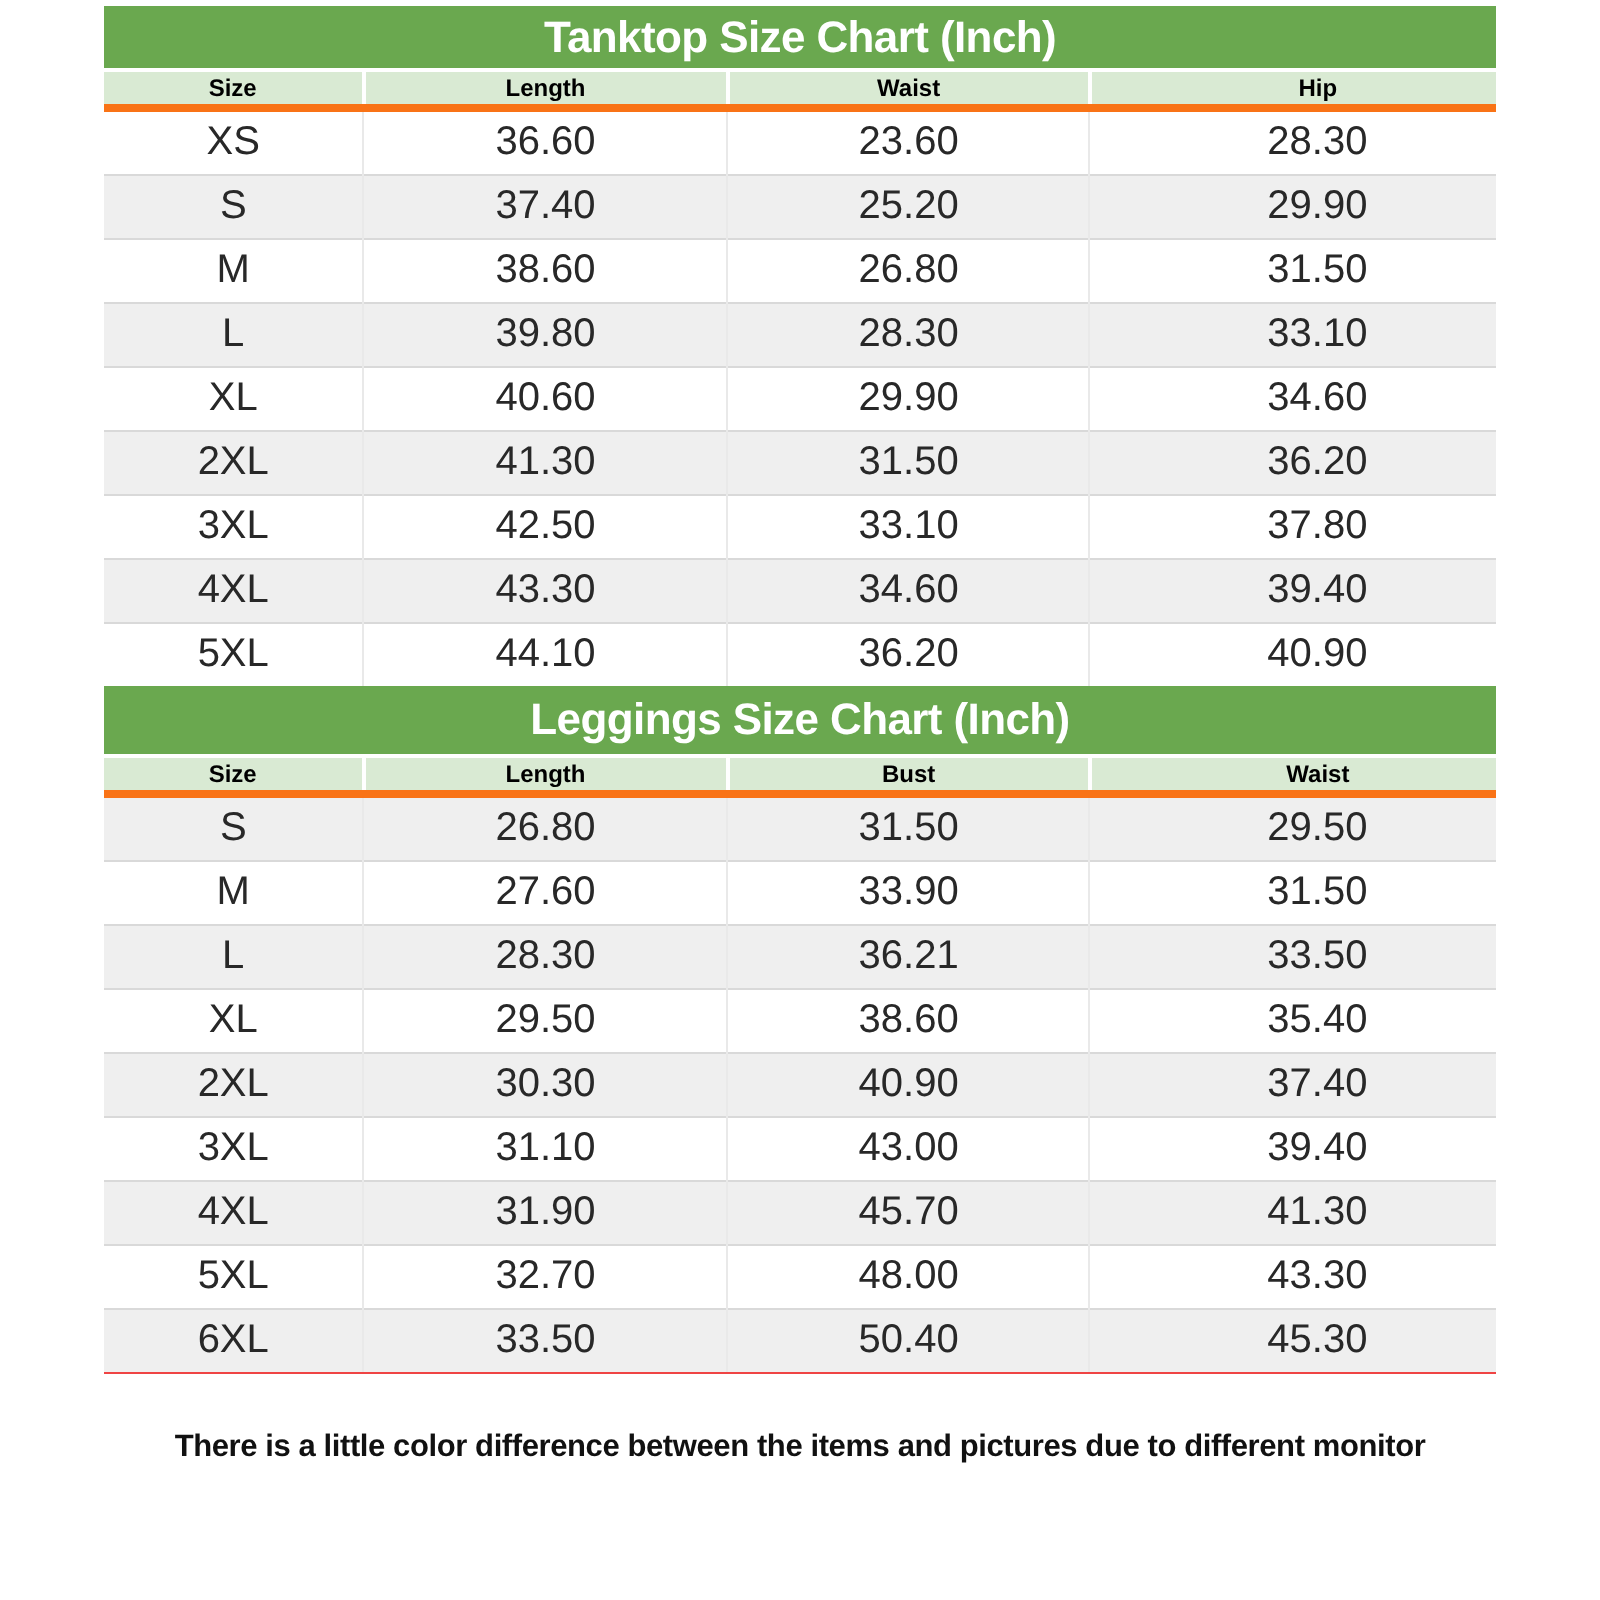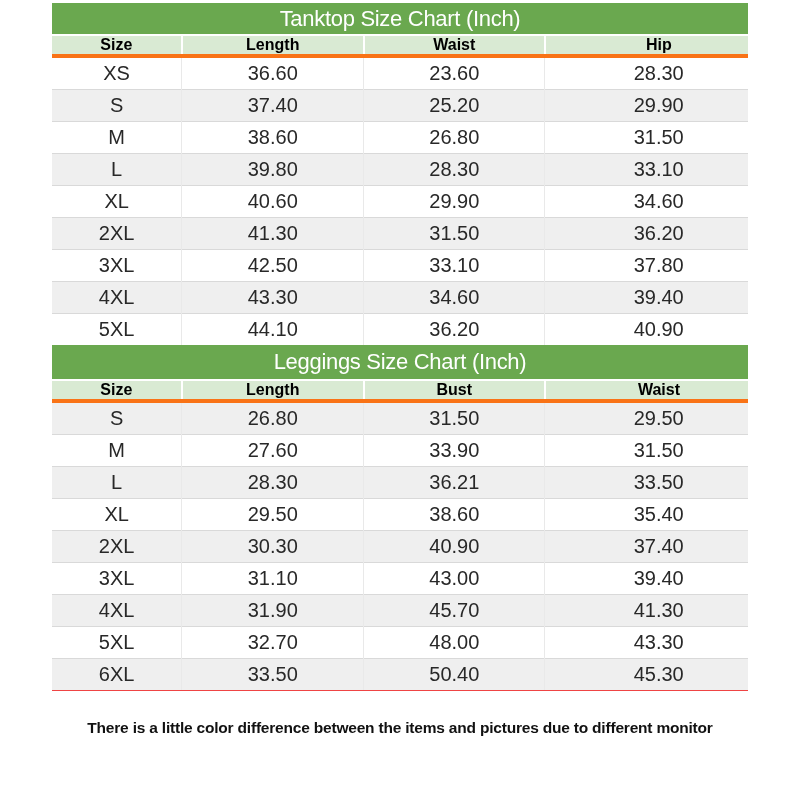--- a/index.html
+++ b/index.html
@@ -17,21 +17,21 @@
     padding-top: 3px;
     width: 800px;
   }
   .chart-block {
     width: 696px;
     margin-left: 52px;
   }
   .table-title {
     background: var(--green, #6aa84f);
     color: var(--title-text, #ffffff);
-    font-weight: normal;
+    font-weight: bold;
     font-size: 22px;
     letter-spacing: -0.3px;
     text-align: center;
     height: 31px;
     line-height: 31px;
     border-bottom: 2px solid #ffffff;
   }
   .leggings .table-title {
     height: 34px;
     line-height: 34px;
@@ -41,21 +41,21 @@
     border-collapse: collapse;
     table-layout: fixed;
   }
   th:nth-child(1), td:nth-child(1) { width: 19.3%; }
   th:nth-child(2), td:nth-child(2) { width: 27.0%; }
   th:nth-child(3), td:nth-child(3) { width: 26.85%; }
   th:nth-child(4), td:nth-child(4) { width: 26.85%; padding-left: 24px; }
   thead th {
     background: var(--light-green, #d9ead3);
     color: #000000;
-    font-size: 16px;
+    font-size: 12px;
     font-weight: bold;
     text-align: center;
     height: 16px;
     border-left: 2px solid #ffffff;
     padding: 0;
   }
   thead th:first-child { border-left: none; }
   tbody td {
     text-align: center;
     font-size: 20px;

